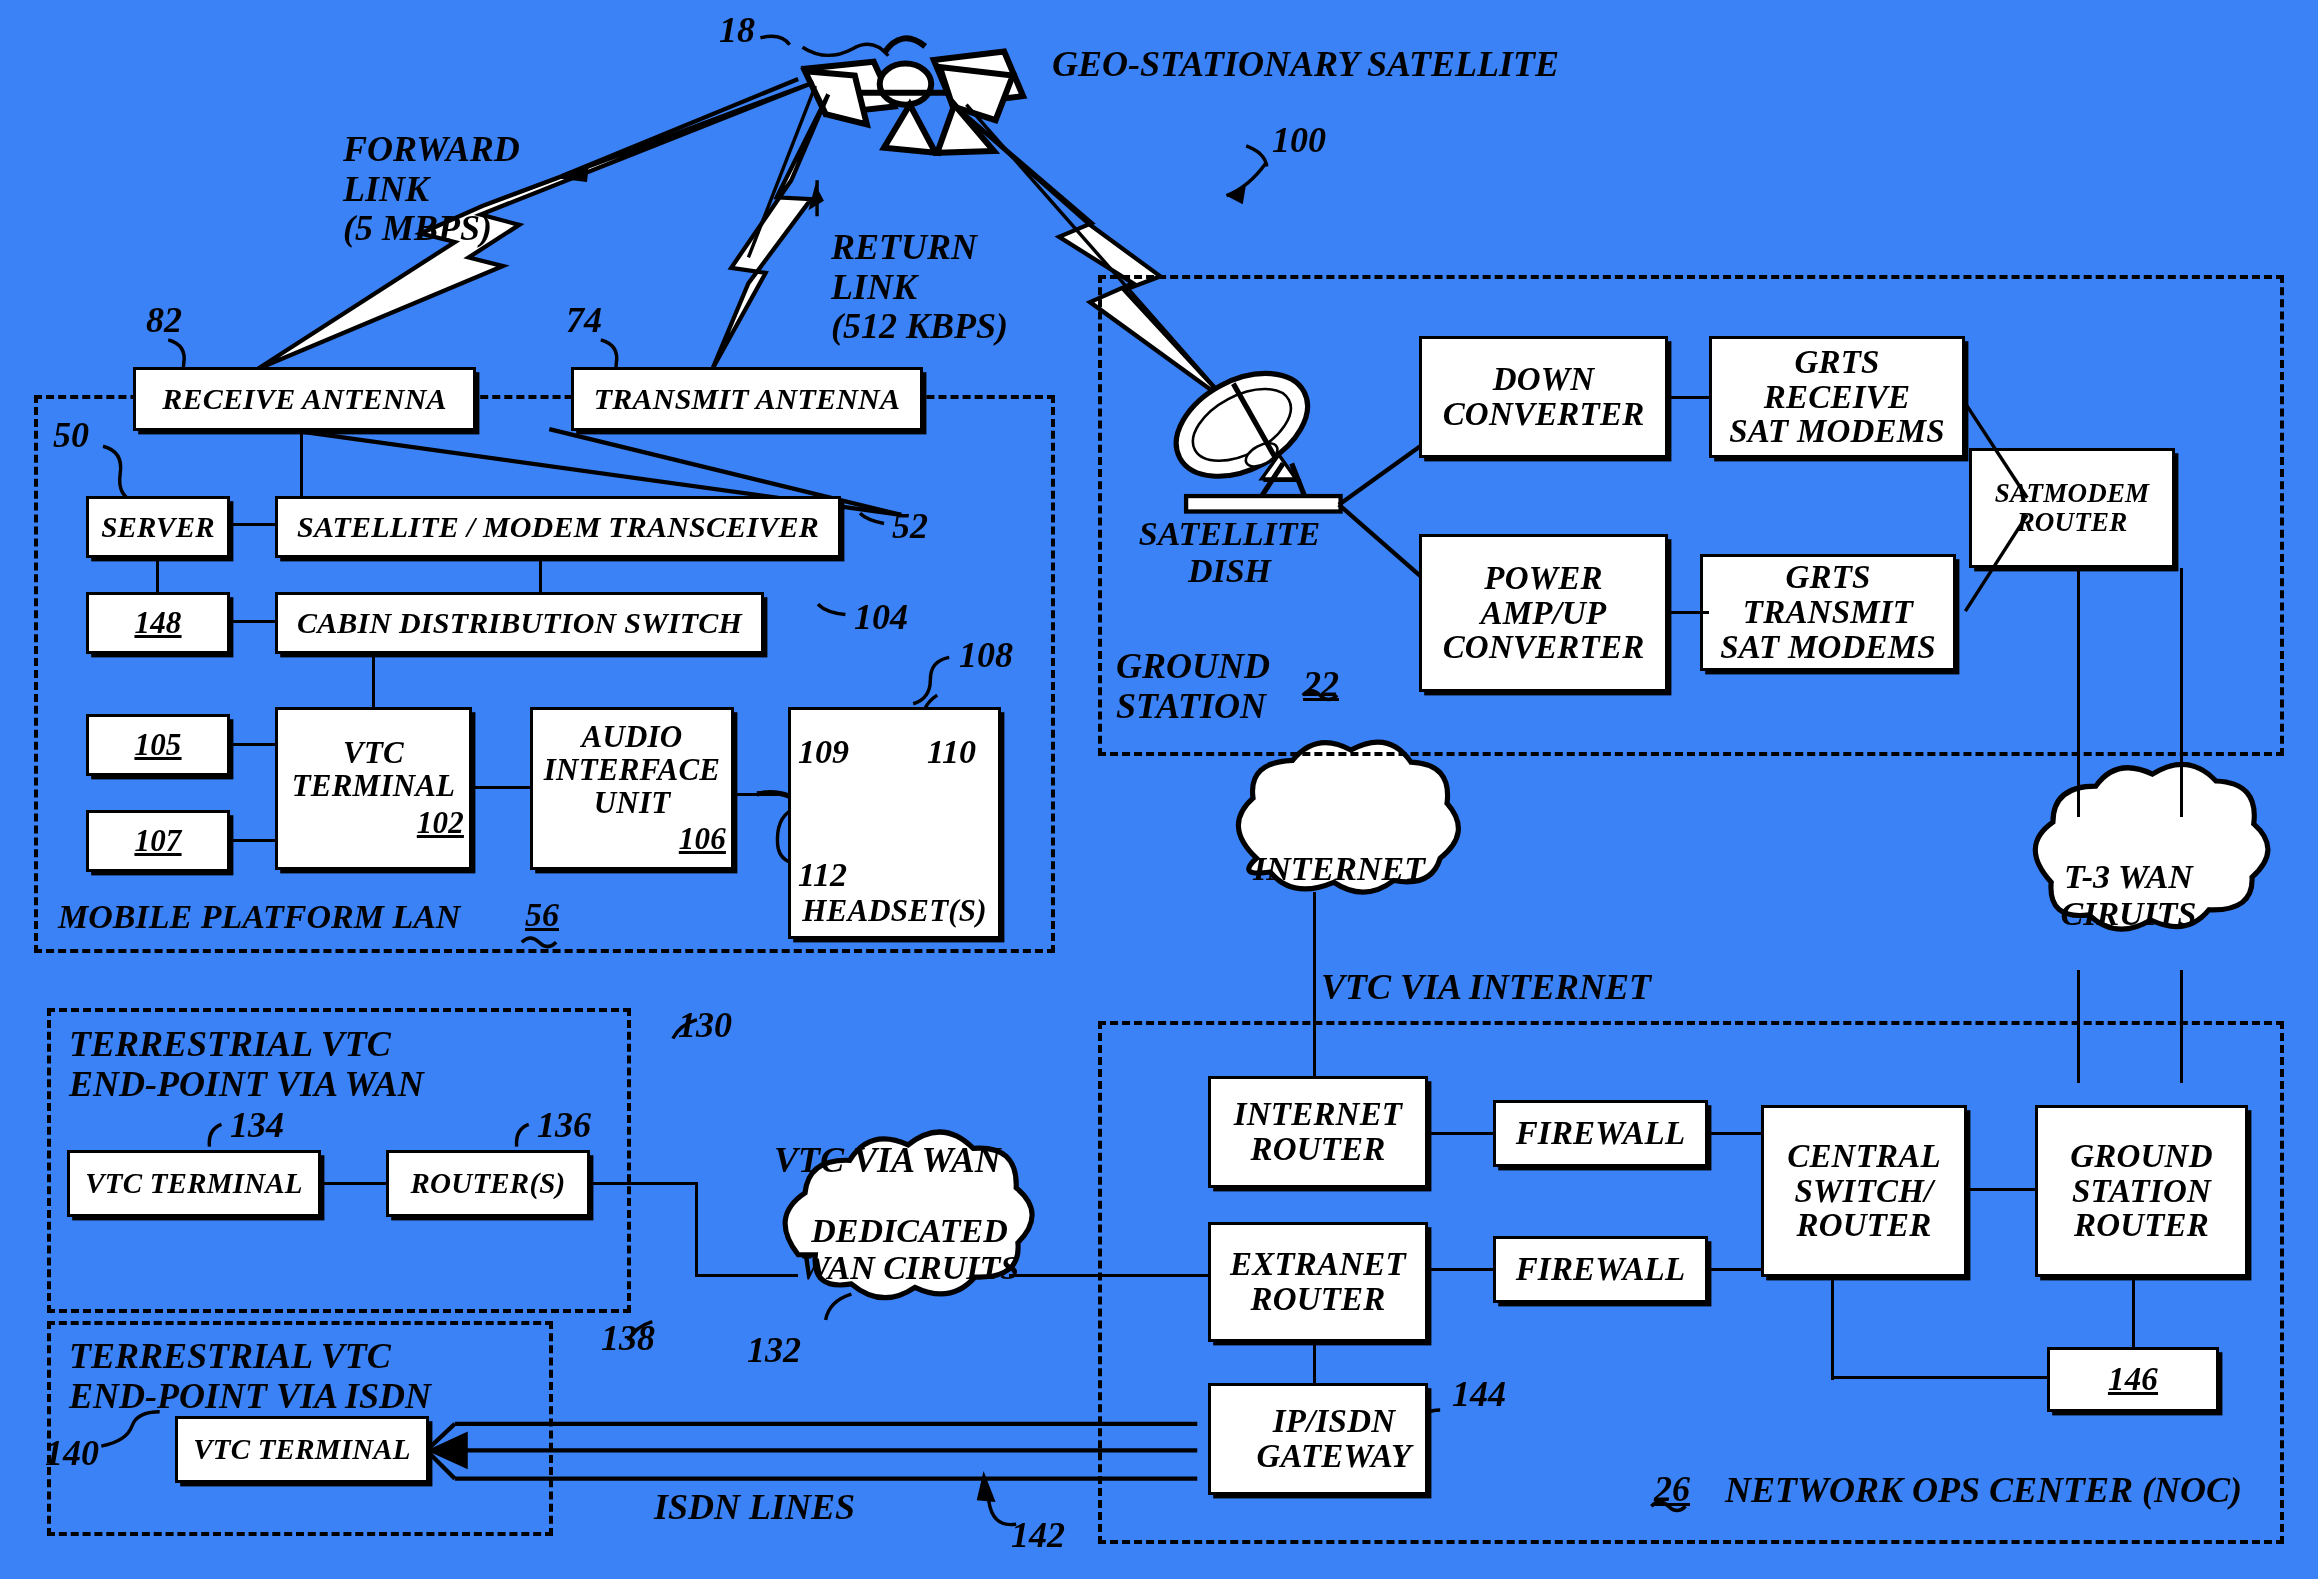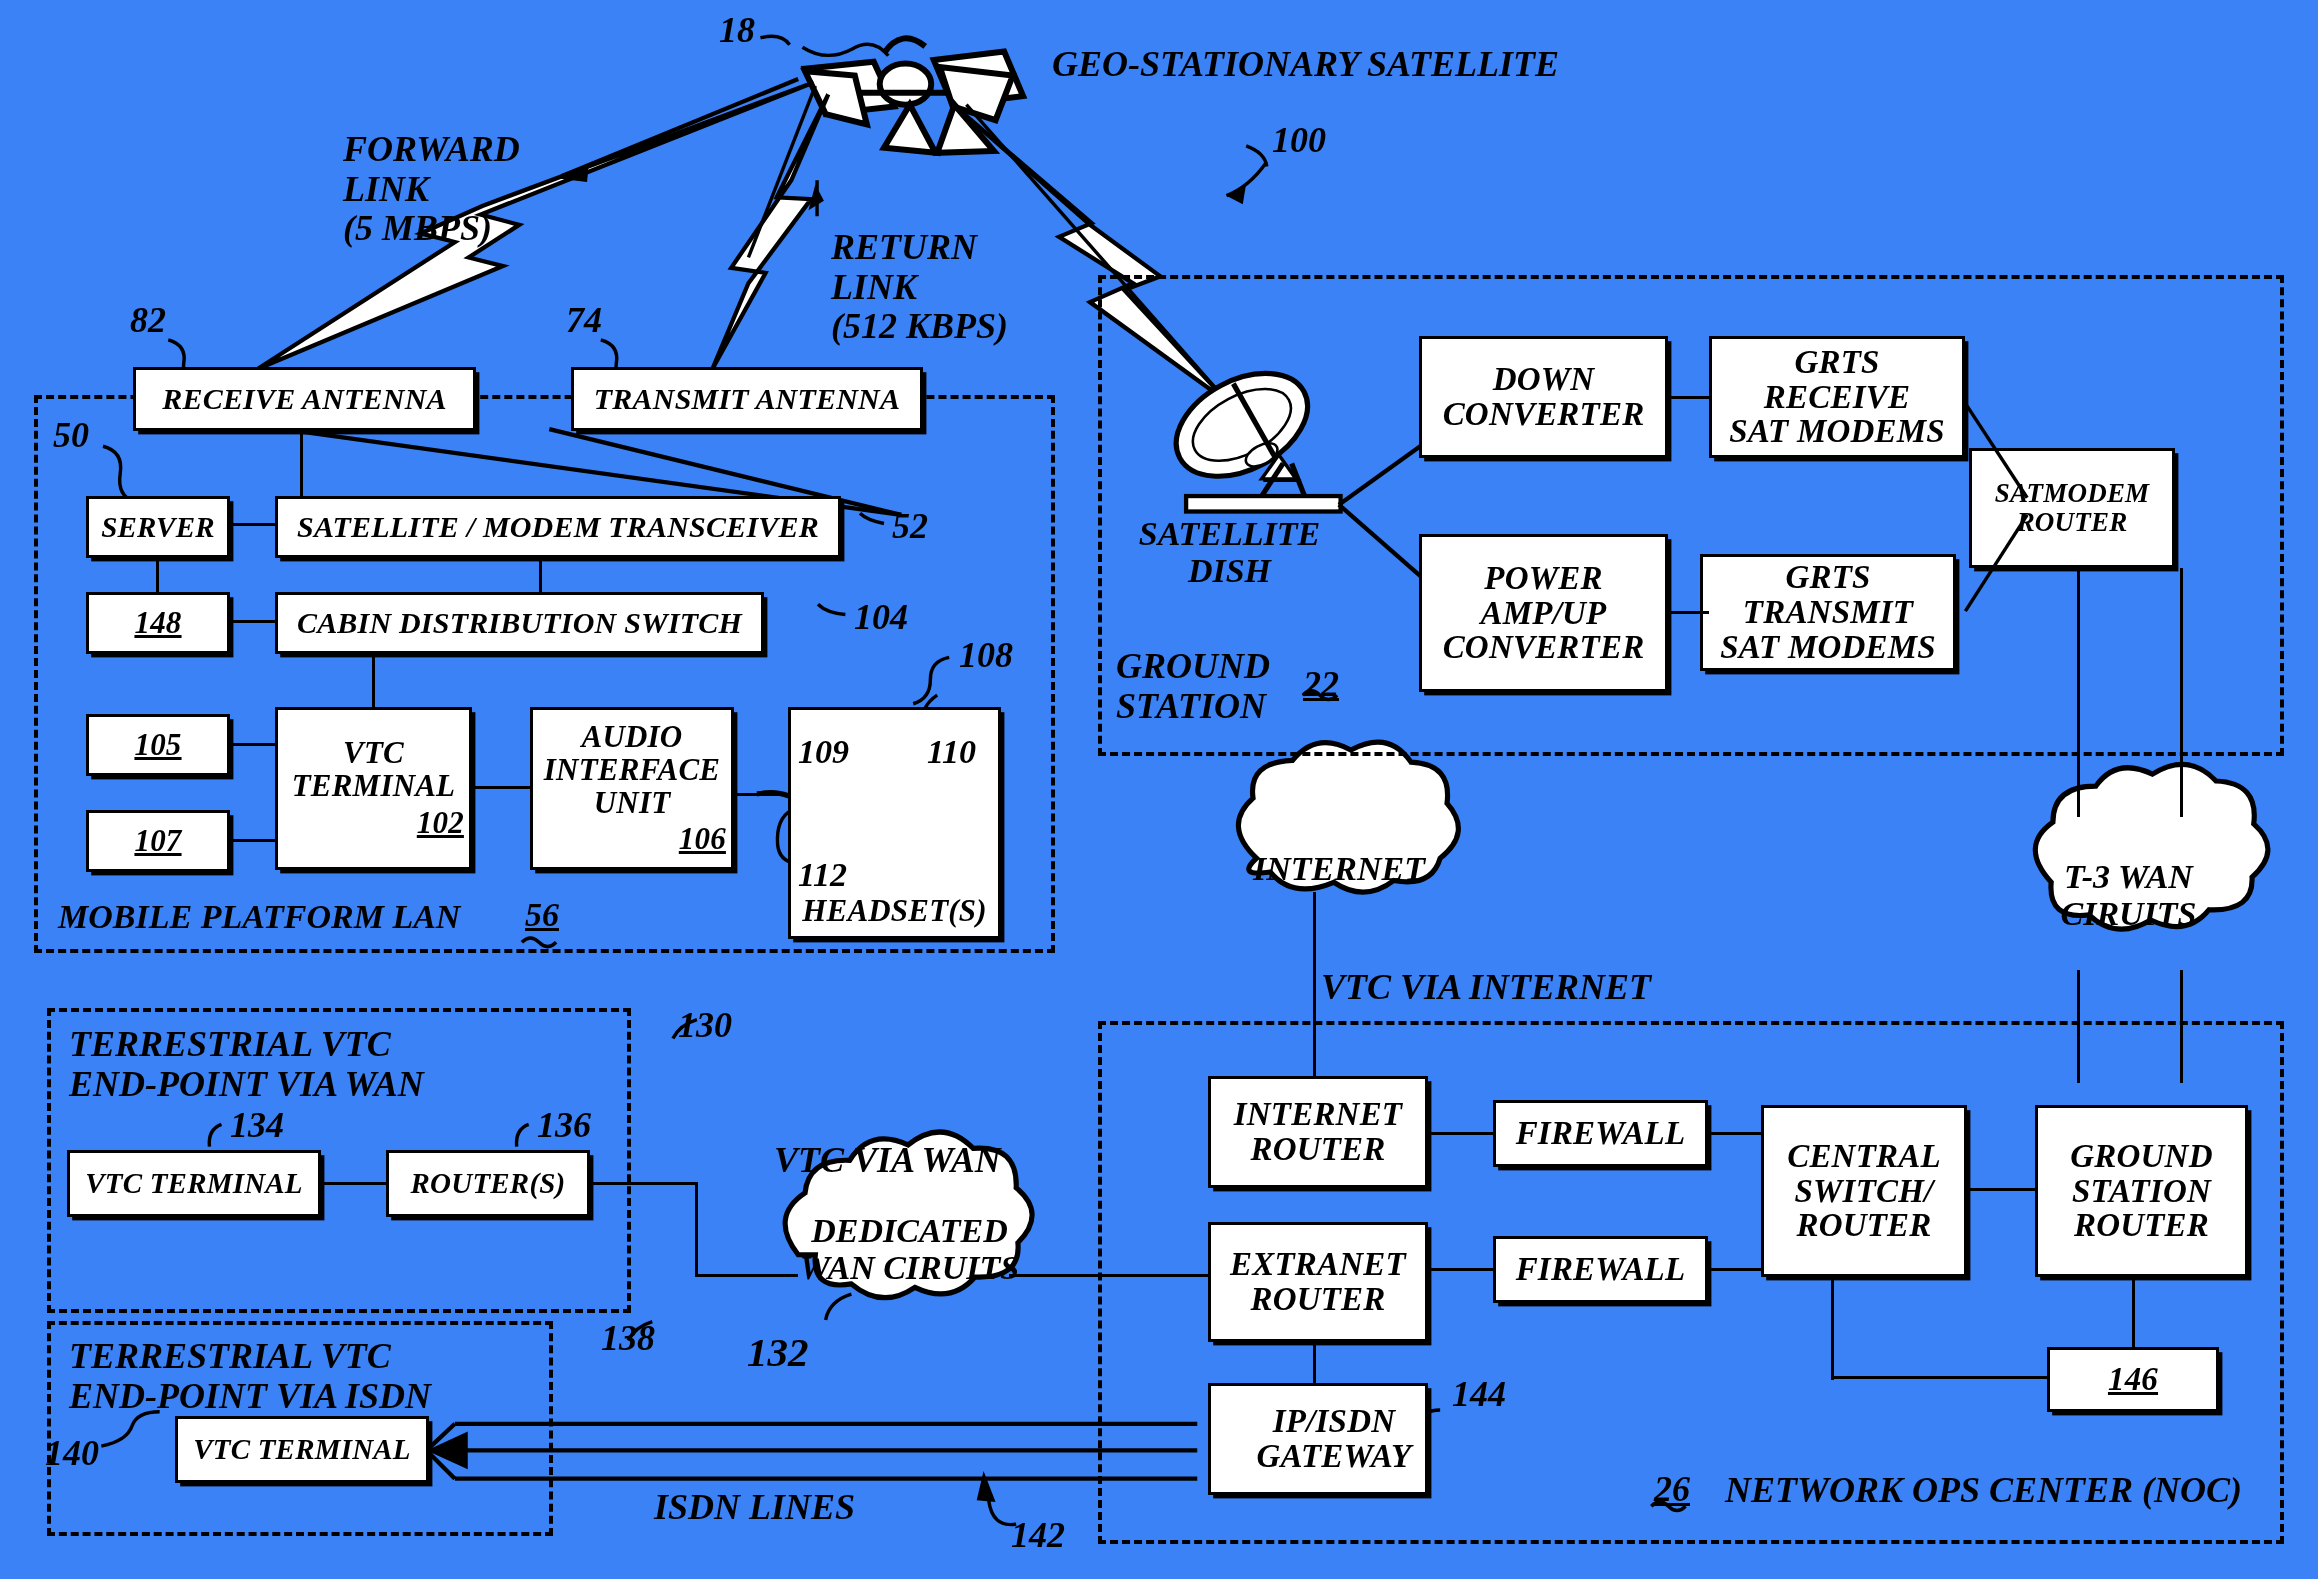--- a/index.html
+++ b/index.html
@@ -231,21 +231,21 @@
   <div class="ref" style="left:1272px;top:122px;font-size:36px;">100</div>
 
   <div class="lbl" style="left:343px;top:130px;font-size:36px;">FORWARD
 LINK
 (5 MBPS)</div>
 
   <div class="lbl" style="left:831px;top:228px;font-size:36px;">RETURN
 LINK
 (512 KBPS)</div>
 
-  <div class="ref" style="left:130px;top:302px;font-size:36px;">82</div>
+  <div class="ref" style="left:146px;top:302px;font-size:36px;">82</div>
   <div class="ref" style="left:566px;top:302px;font-size:36px;">74</div>
   <div class="ref" style="left:53px;top:417px;font-size:36px;">50</div>
 
   <div class="box" style="left:133px;top:367px;width:343px;height:64px;font-size:30px;">
     <span class="t">RECEIVE ANTENNA</span>
   </div>
   <div class="box" style="left:571px;top:367px;width:352px;height:64px;font-size:30px;">
     <span class="t">TRANSMIT ANTENNA</span>
   </div>
 
@@ -354,21 +354,21 @@
     <g stroke="#000" stroke-width="4" fill="none">
       <line x1="2290" y1="470" x2="2362" y2="580"></line>
       <line x1="2290" y1="712" x2="2362" y2="600"></line>
     </g>
   </svg>
 
   <div class="lbl ctr" style="left:1236px;top:850px;width:206px;font-size:34px;">INTERNET</div>
 
   <div class="lbl ctr" style="left:772px;top:1212px;width:275px;font-size:34px;">DEDICATED
 WAN CIRUITS</div>
-  <div class="ref" style="left:747px;top:1332px;font-size:41px;">132</div>
+  <div class="ref" style="left:747px;top:1332px;font-size:36px;">132</div>
 
   <div class="lbl ctr" style="left:2034px;top:858px;width:189px;font-size:34px;">T-3 WAN
 CIRUITS</div>
 
   <div class="lbl" style="left:1321px;top:968px;font-size:36px;">VTC VIA INTERNET</div>
 
   <div class="lbl" style="left:774px;top:1141px;font-size:36px;">VTC VIA WAN</div>
 
   <div class="lbl" style="left:654px;top:1488px;font-size:36px;">ISDN LINES</div>
   <div class="ref" style="left:1011px;top:1517px;font-size:36px;">142</div>

